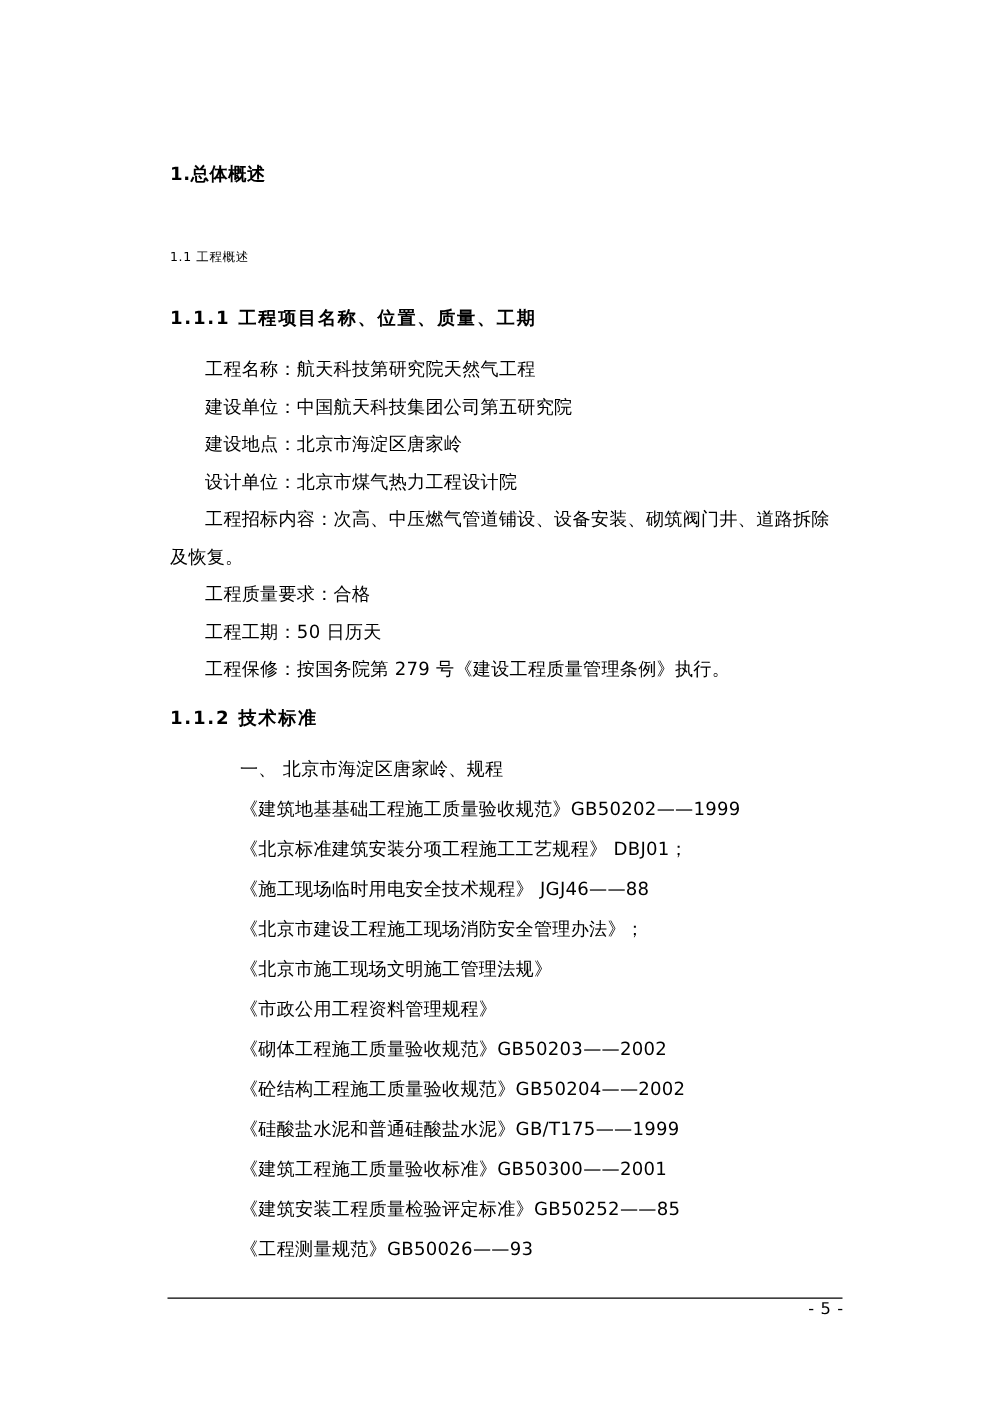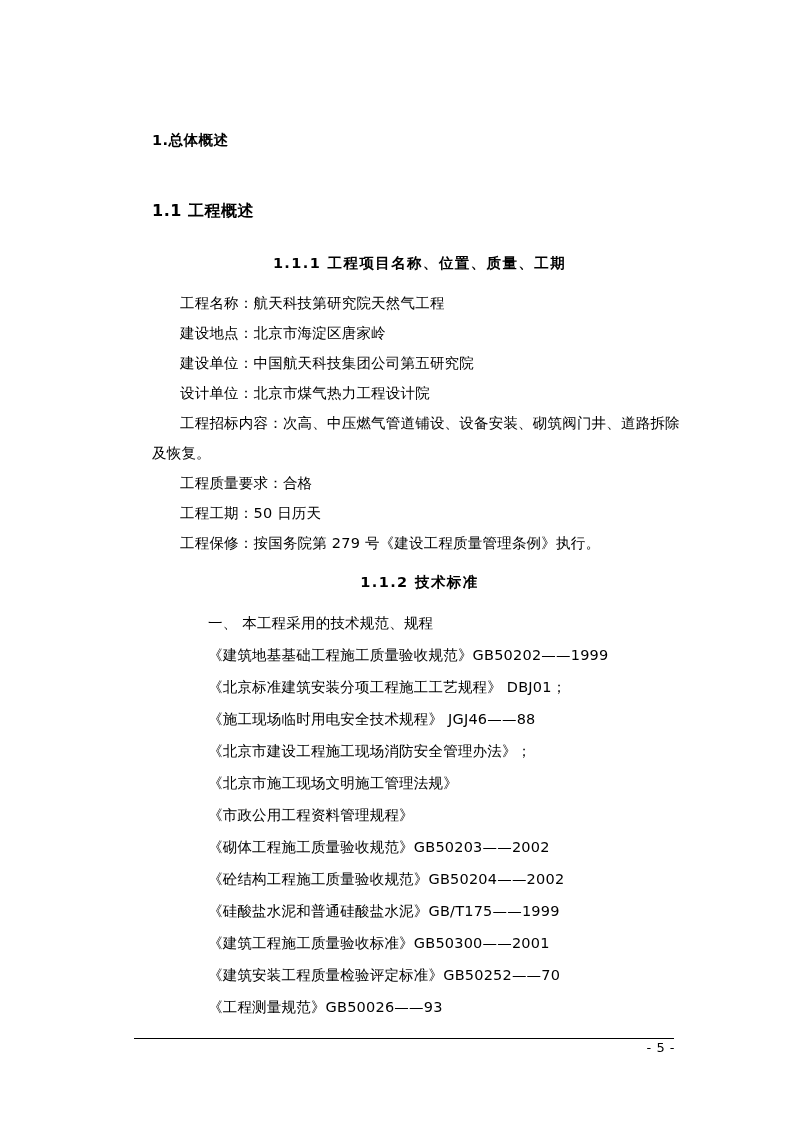--- a/index.html
+++ b/index.html
@@ -15,47 +15,46 @@
   }
   .page {
     position: relative;
     width: 793px;
     height: 1122px;
     box-sizing: border-box;
     padding: 0;
   }
   .content {
     position: absolute;
-    left: 152px;
+    left: 136px;
     top: 132px;
     width: 535px;
   }
   .h1 {
     font-size: 14.5px;
     font-weight: bold;
     letter-spacing: 0.5px;
     margin: 0 0 0 0;
     line-height: 1.2;
   }
   .gap-lg { height: 52px; }
   .gap-md { height: 34px; }
   .gap-sm { height: 16px; }
 
   .h2 {
-    font-size: 16px;
-    font-weight: bold;
+    font-size: 10px;
+    font-weight: normal;
     letter-spacing: 0.5px;
     line-height: 1.2;
   }
   .h3 {
     font-size: 14.5px;
     font-weight: bold;
     letter-spacing: 1.4px;
     line-height: 1.2;
-    text-align: center;
   }
   .para {
     font-size: 14.5px;
     line-height: 30px;
     text-indent: 28px;
     letter-spacing: 0.2px;
     white-space: normal;
   }
   .para-hang {
     font-size: 14.5px;
@@ -103,47 +102,47 @@
 
     <div class="h2">1.1 工程概述</div>
 
     <div class="gap-md"></div>
 
     <div class="h3">1.1.1 工程项目名称、位置、质量、工期</div>
 
     <div class="gap-sm"></div>
 
     <div class="para">工程名称：航天科技第研究院天然气工程</div>
+    <div class="para">建设单位：中国航天科技集团公司第五研究院</div>
     <div class="para">建设地点：北京市海淀区唐家岭</div>
-    <div class="para">建设单位：中国航天科技集团公司第五研究院</div>
     <div class="para">设计单位：北京市煤气热力工程设计院</div>
 
     <div class="para-hang">工程招标内容：次高、中压燃气管道铺设、设备安装、砌筑阀门井、道路拆除及恢复。</div>
     <div class="para">工程质量要求：合格</div>
     <div class="para">工程工期：50 日历天</div>
     <div class="para">工程保修：按国务院第 279 号《建设工程质量管理条例》执行。</div>
 
     <div class="gap-sm"></div>
 
     <div class="h3">1.1.2 技术标准</div>
 
     <div class="gap-sm"></div>
 
-    <div class="std-first">一、 本工程采用的技术规范、规程</div>
+    <div class="std-first">一、 北京市海淀区唐家岭、规程</div>
 
     <div class="std-line">《建筑地基基础工程施工质量验收规范》GB50202——1999</div>
     <div class="std-line">《北京标准建筑安装分项工程施工工艺规程》    DBJ01；</div>
     <div class="std-line">《施工现场临时用电安全技术规程》   JGJ46——88</div>
     <div class="std-line">《北京市建设工程施工现场消防安全管理办法》；</div>
     <div class="std-line">《北京市施工现场文明施工管理法规》</div>
     <div class="std-line">《市政公用工程资料管理规程》</div>
     <div class="std-line">《砌体工程施工质量验收规范》GB50203——2002</div>
     <div class="std-line">《砼结构工程施工质量验收规范》GB50204——2002</div>
     <div class="std-line">《硅酸盐水泥和普通硅酸盐水泥》GB/T175——1999</div>
     <div class="std-line">《建筑工程施工质量验收标准》GB50300——2001</div>
-    <div class="std-line">《建筑安装工程质量检验评定标准》GB50252——70</div>
+    <div class="std-line">《建筑安装工程质量检验评定标准》GB50252——85</div>
     <div class="std-line">《工程测量规范》GB50026——93</div>
 
   </div>
 
   <div class="footer-rule"></div>
   <div class="page-num">- 5 -</div>
 </div>
 
 </body></html>

